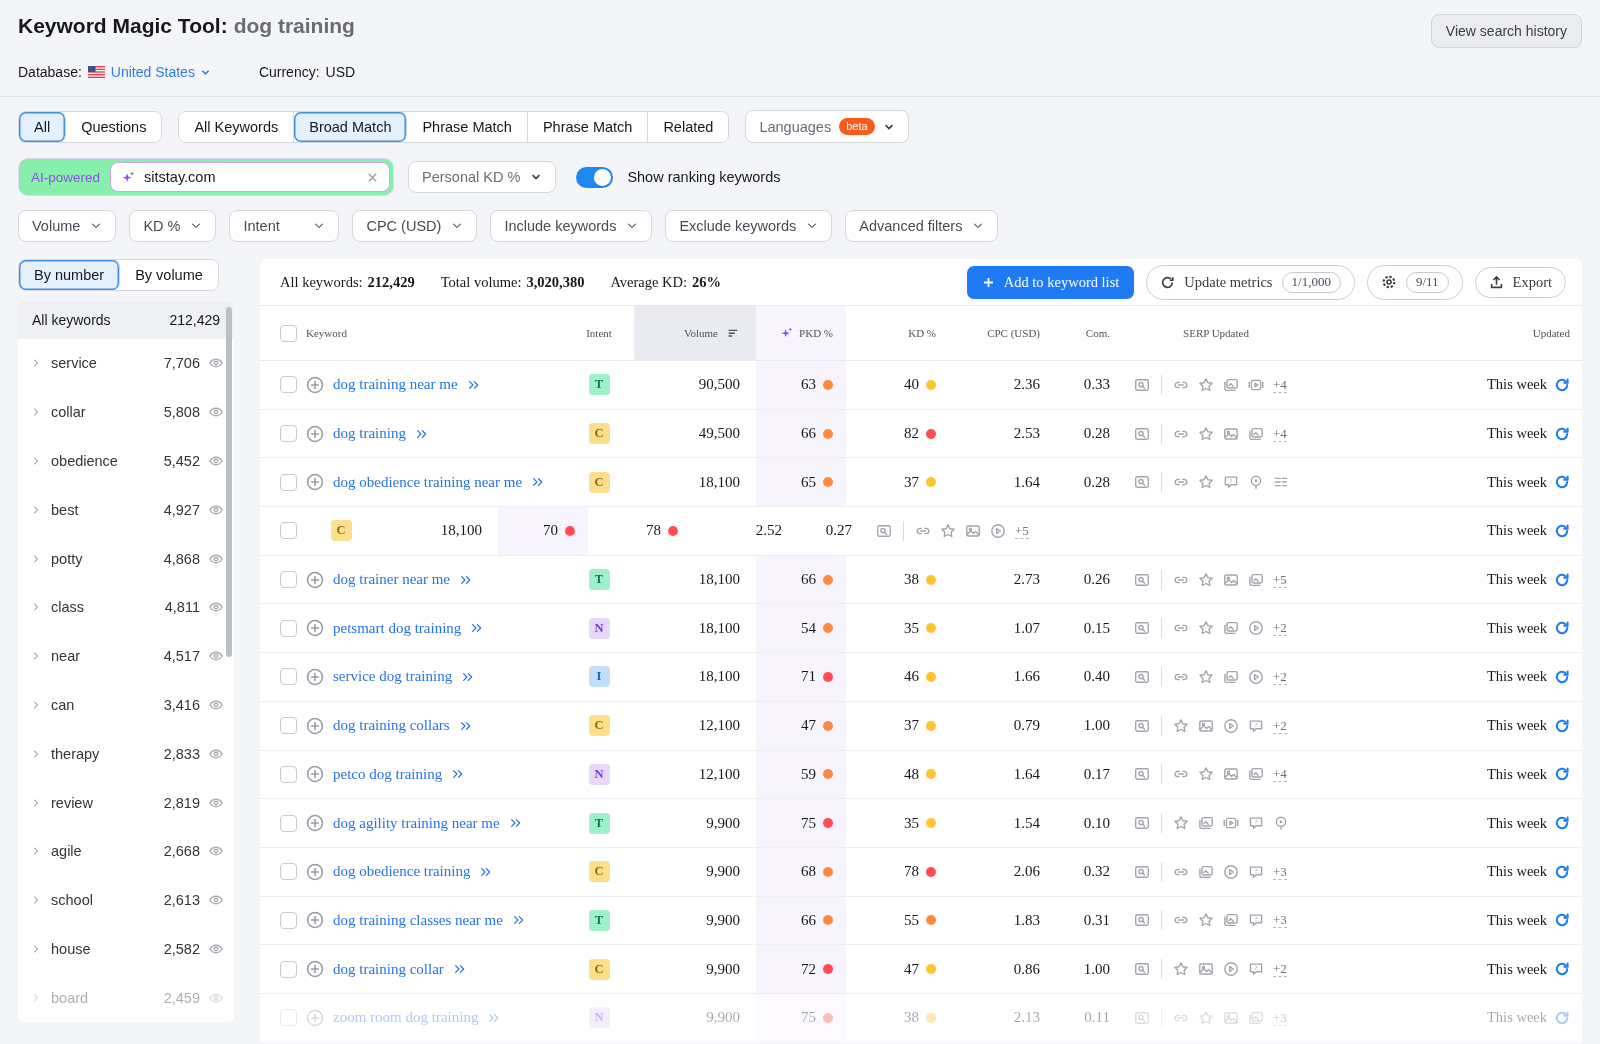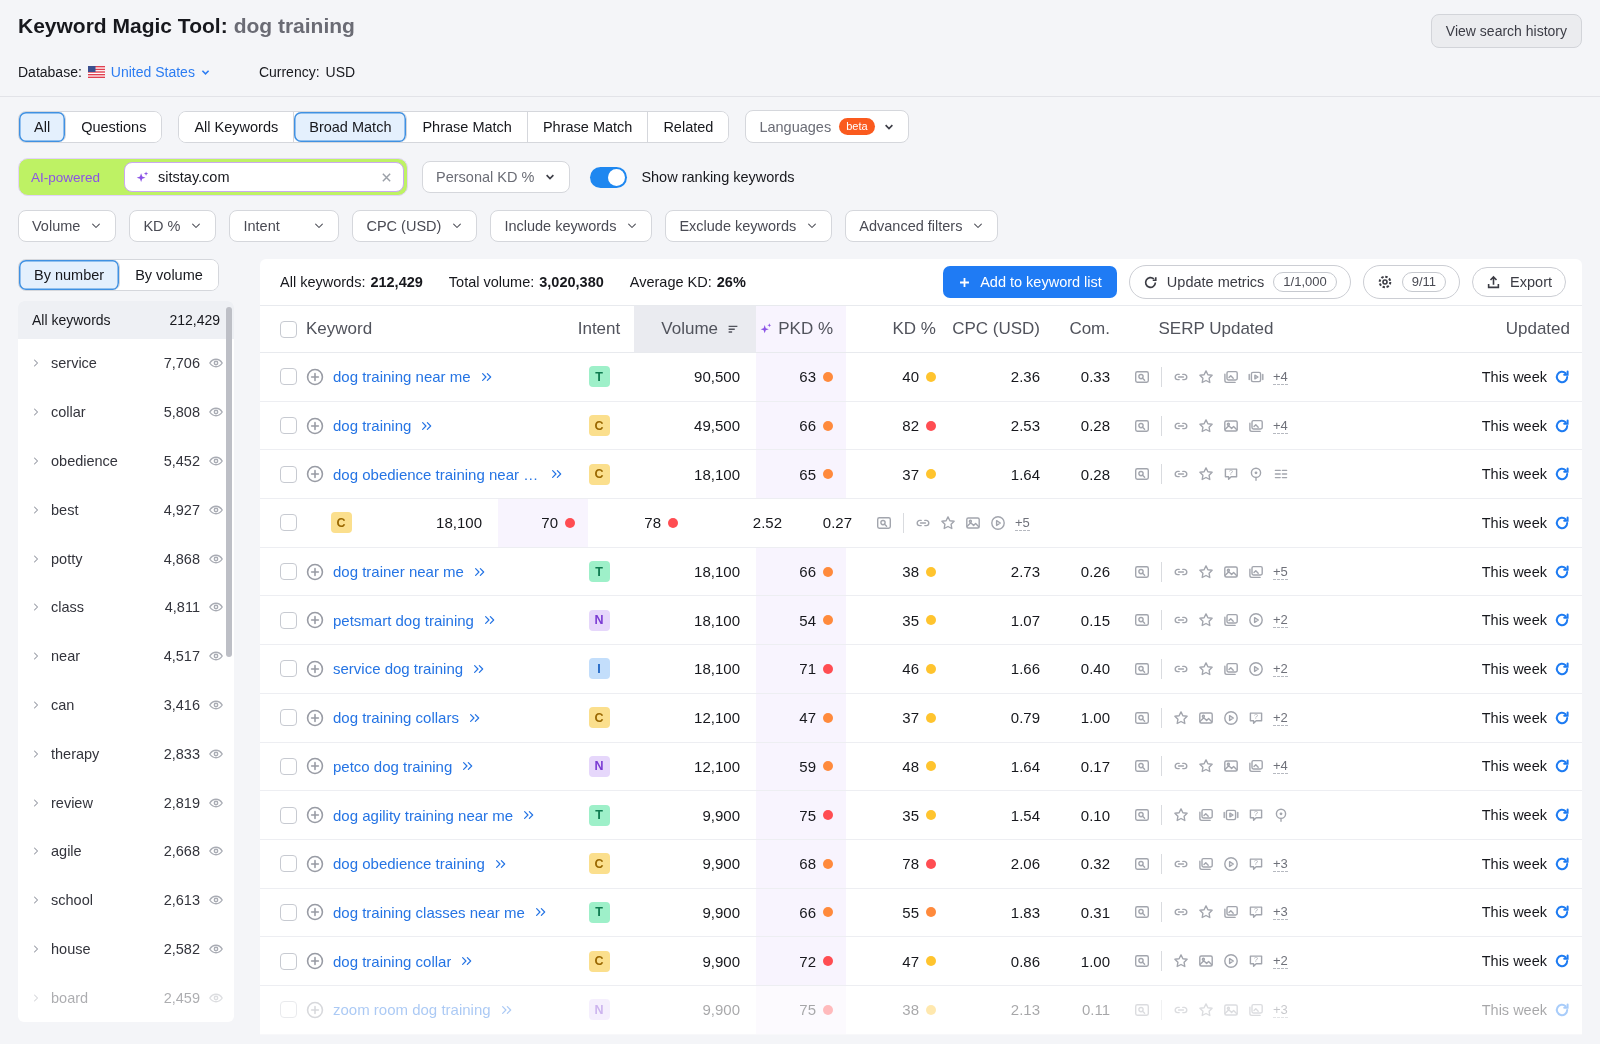--- a/index.html
+++ b/index.html
@@ -27,22 +27,22 @@
     border-right:1px solid #d5d7dc; white-space:nowrap; }
   .seg-item:first-child { border-radius:7px 0 0 7px; }
   .seg-item:last-child { border-right:none; border-radius:0 7px 7px 0; }
   .seg-item.sel { background:#e4f0fd; box-shadow:inset 0 0 0 1.5px #4091e2; border-radius:7px; }
   .lang-btn { display:inline-flex; align-items:center; gap:8px; background:#fff; border:1px solid #d5d7dc;
     border-radius:8px; padding:7px 13px; font-size:14.5px; color:#6b6d76; cursor:pointer; }
   .beta-badge { background:#fa5a1e; color:#fff; font-size:11px; border-radius:9px; padding:2px 7px 3px; }
 
   
   .search-row { display:flex; align-items:center; gap:14px; padding:15px 18px 0 18px; }
-  .ai-wrap { display:flex; align-items:center; background:#bef264; border:1px solid #e3d3fa;
-    border-radius:10px; padding:3px 3px 3px 12px; gap:24px; }
+  .ai-wrap { display:flex; align-items:center; background:#86efac; border:1px solid #e3d3fa;
+    border-radius:10px; padding:3px 3px 3px 12px; gap:10px; }
   .ai-label { color:#8b53e6; font-size:13.5px; }
   .ai-input { display:flex; align-items:center; gap:8px; background:#fff; border:1px solid #caa9f0;
     border-radius:8px; padding:6px 10px; width:280px; }
   .ai-input .txt { font-size:14.5px; color:#17181d; flex:1; }
   .kd-drop { display:inline-flex; align-items:center; gap:10px; background:#fff; border:1px solid #d5d7dc;
     border-radius:8px; padding:7px 13px; font-size:14.5px; color:#6b6d76; cursor:pointer; }
   .toggle { width:37px; height:21px; border-radius:11px; background:#1e87f0; position:relative; cursor:pointer; flex:none; margin-left:6px;}
   .toggle .knob { position:absolute; top:2px; right:2px; width:17px; height:17px; border-radius:50%; background:#fff; }
   .toggle-label { font-size:14.5px; color:#17181d; }
 
@@ -61,33 +61,33 @@
   .side-allrow { display:flex; justify-content:space-between; align-items:center; background:#eef0f4;
     padding:11px 14px; font-size:14px; cursor:pointer; }
   .side-item { display:flex; align-items:center; height:48.8px; padding:0 10px 0 12px; font-size:14.5px;
     color:#33343c; cursor:pointer; }
   .side-item .nm { margin-left:9px; flex:1; }
   .side-item .ct { margin-right:8px; }
   .side-item.faded { opacity:.4; }
   .side-scroll { position:absolute; right:2px; top:6px; width:6px; height:350px; border-radius:3px; background:#bdbfc6; }
 
   
-  .main { flex:1; background:#fff; border-radius:6px 6px 0 0; }
+  .main { flex:1; background:#fff; border-radius:6px 6px 0 0;font-family:Liberation Serif, serif; }
   .toolbar { display:flex; align-items:center; justify-content:space-between; padding:0 16px 0 20px; height:46px; }
   .stats { display:flex; gap:26px; font-size:14.5px; }
   .stat b { margin-left:5px; }
   .tb-actions { display:flex; align-items:center; gap:12px; }
   .btn-primary { display:inline-flex; align-items:center; gap:9px; background:#1f7bf4; color:#fff; border:none;
     border-radius:7px; padding:8px 15px; font-size:14.5px; cursor:pointer; font-family:inherit; }
   .btn-pill { display:inline-flex; align-items:center; gap:9px; background:#fff; border:1px solid #ccced4;
     border-radius:18px; padding:6px 13px; font-size:14.5px; color:#3b3c44; cursor:pointer; font-family:inherit; }
   .count-pill { border:1px solid #c6c9cf; border-radius:12px; padding:1px 9px 2px; font-size:13px; color:#4a4b54; }
 
-  .thead { display:flex; align-items:stretch; height:48px; border-top:1px solid #e8eaee; border-bottom:1px solid #e8eaee;
-    font-size:17px; color:#51535c; }
+  .thead { display:flex; align-items:stretch; height:56px; border-top:1px solid #e8eaee; border-bottom:1px solid #e8eaee;
+    font-size:11px; color:#51535c; }
   .thead .cell { display:flex; align-items:center; }
   .trow { display:flex; align-items:stretch; height:48.7px; border-bottom:1px solid #edeef2; font-size:15px; }
   .trow.faded { opacity:.38; }
   .cell { display:flex; align-items:center; }
   .c-check { width:46px; padding-left:20px; flex:none; }
   .cb { width:17px; height:17px; border:1.5px solid #c7cad1; border-radius:4px; background:#fff; cursor:pointer; }
   .c-kw { flex:1; gap:9px; min-width:0; }
   .kw-link { color:#2574e4; cursor:pointer; white-space:nowrap; overflow:hidden; text-overflow:ellipsis; }
   .c-intent { width:70px; justify-content:center; flex:none; }
   .intent-badge { width:21px; height:21px; border-radius:4px; display:flex; align-items:center; justify-content:center;

